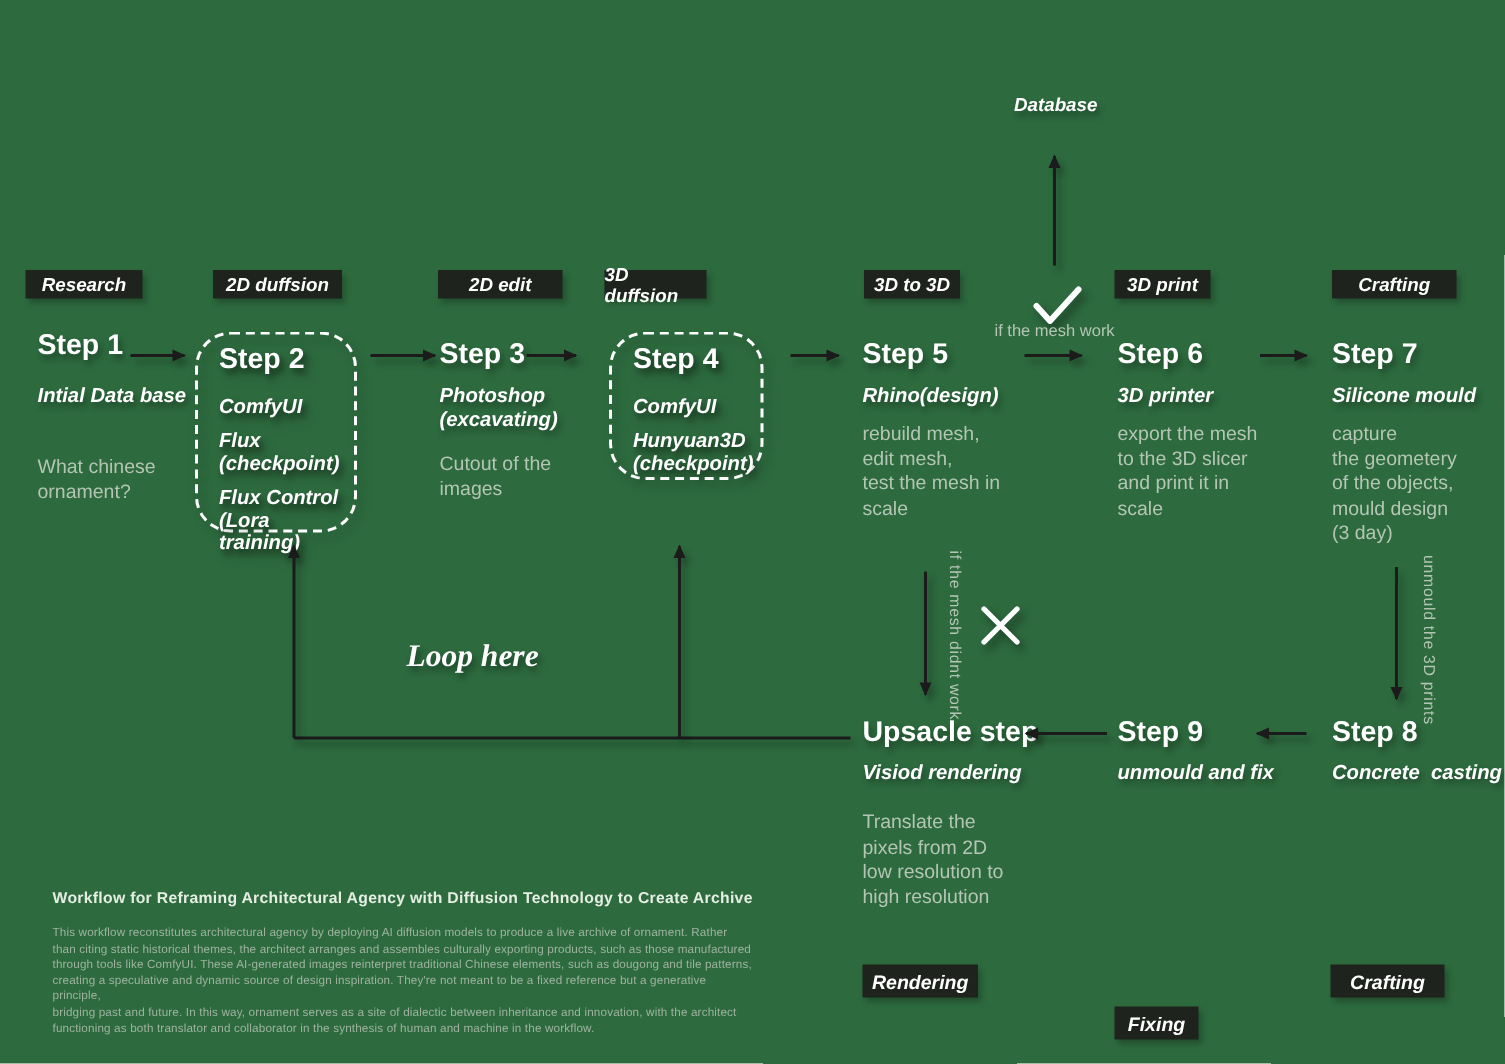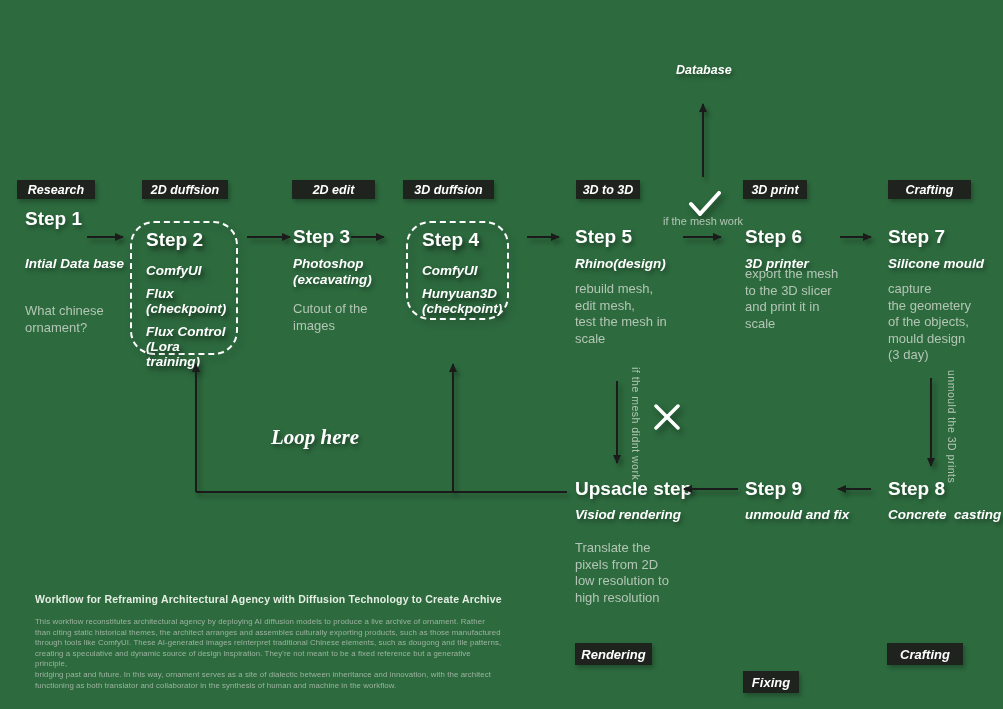--- a/index.html
+++ b/index.html
@@ -91,26 +91,26 @@
   <div class="db-label" style="left:676px;top:63px;">Database</div>
   <div class="v-arrow up" style="left:702px;top:104px;height:73px;"></div>
   <svg class="icon" style="left:688px;top:190px;" width="34" height="27" viewBox="0 0 34 27">
     <polyline points="3,14 12,24 31,3" fill="none" stroke="#ffffff" stroke-width="4" stroke-linecap="round" stroke-linejoin="round"></polyline>
   </svg>
   <div class="small-note" style="left:663px;top:215px;width:82px;">if the mesh work</div>
 
   <div class="tag" style="left:17px;top:180px;width:78px;">Research</div>
   <div class="tag" style="left:142px;top:180px;width:86px;">2D duffsion</div>
   <div class="tag" style="left:292px;top:180px;width:83px;">2D edit</div>
-  <div class="tag" style="left:403px;top:180px;width:91px;">3D duffsion</div>
+  <div class="tag" style="left:403px;top:180px;width:68px;">3D duffsion</div>
   <div class="tag" style="left:576px;top:180px;width:64px;">3D to 3D</div>
   <div class="tag" style="left:743px;top:180px;width:64px;">3D print</div>
   <div class="tag" style="left:888px;top:180px;width:83px;">Crafting</div>
 
-  <div class="step-title" style="left:25px;top:208px;">Step 1</div>
+  <div class="step-title" style="left:25px;top:220px;">Step 1</div>
   <div class="step-sub" style="left:25px;top:256px;">Intial Data base</div>
   <div class="step-body" style="left:25px;top:303px;">What chinese
 ornament?</div>
 
   <div class="dashed-box" style="left:130px;top:221px;width:108px;height:134px;">
     <div class="step-title">Step 2</div>
     <div class="box-items">
       <div class="box-item">ComfyUI</div>
       <div class="box-item">Flux
 (checkpoint)</div>
@@ -136,21 +136,21 @@
 
   <div class="step-title" style="left:575px;top:226px;">Step 5</div>
   <div class="step-sub" style="left:575px;top:256px;">Rhino(design)</div>
   <div class="step-body" style="left:575px;top:281px;">rebuild mesh,
 edit mesh,
 test the mesh in
 scale</div>
 
   <div class="step-title" style="left:745px;top:226px;">Step 6</div>
   <div class="step-sub" style="left:745px;top:256px;">3D printer</div>
-  <div class="step-body" style="left:745px;top:266px;">export the mesh
+  <div class="step-body" style="left:745px;top:281px;">export the mesh
 to the 3D slicer
 and print it in
 scale</div>
 
   <div class="step-title" style="left:888px;top:226px;">Step 7</div>
   <div class="step-sub" style="left:888px;top:256px;">Silicone mould</div>
   <div class="step-body" style="left:888px;top:281px;">capture
 the geometery
 of the objects,
 mould design

